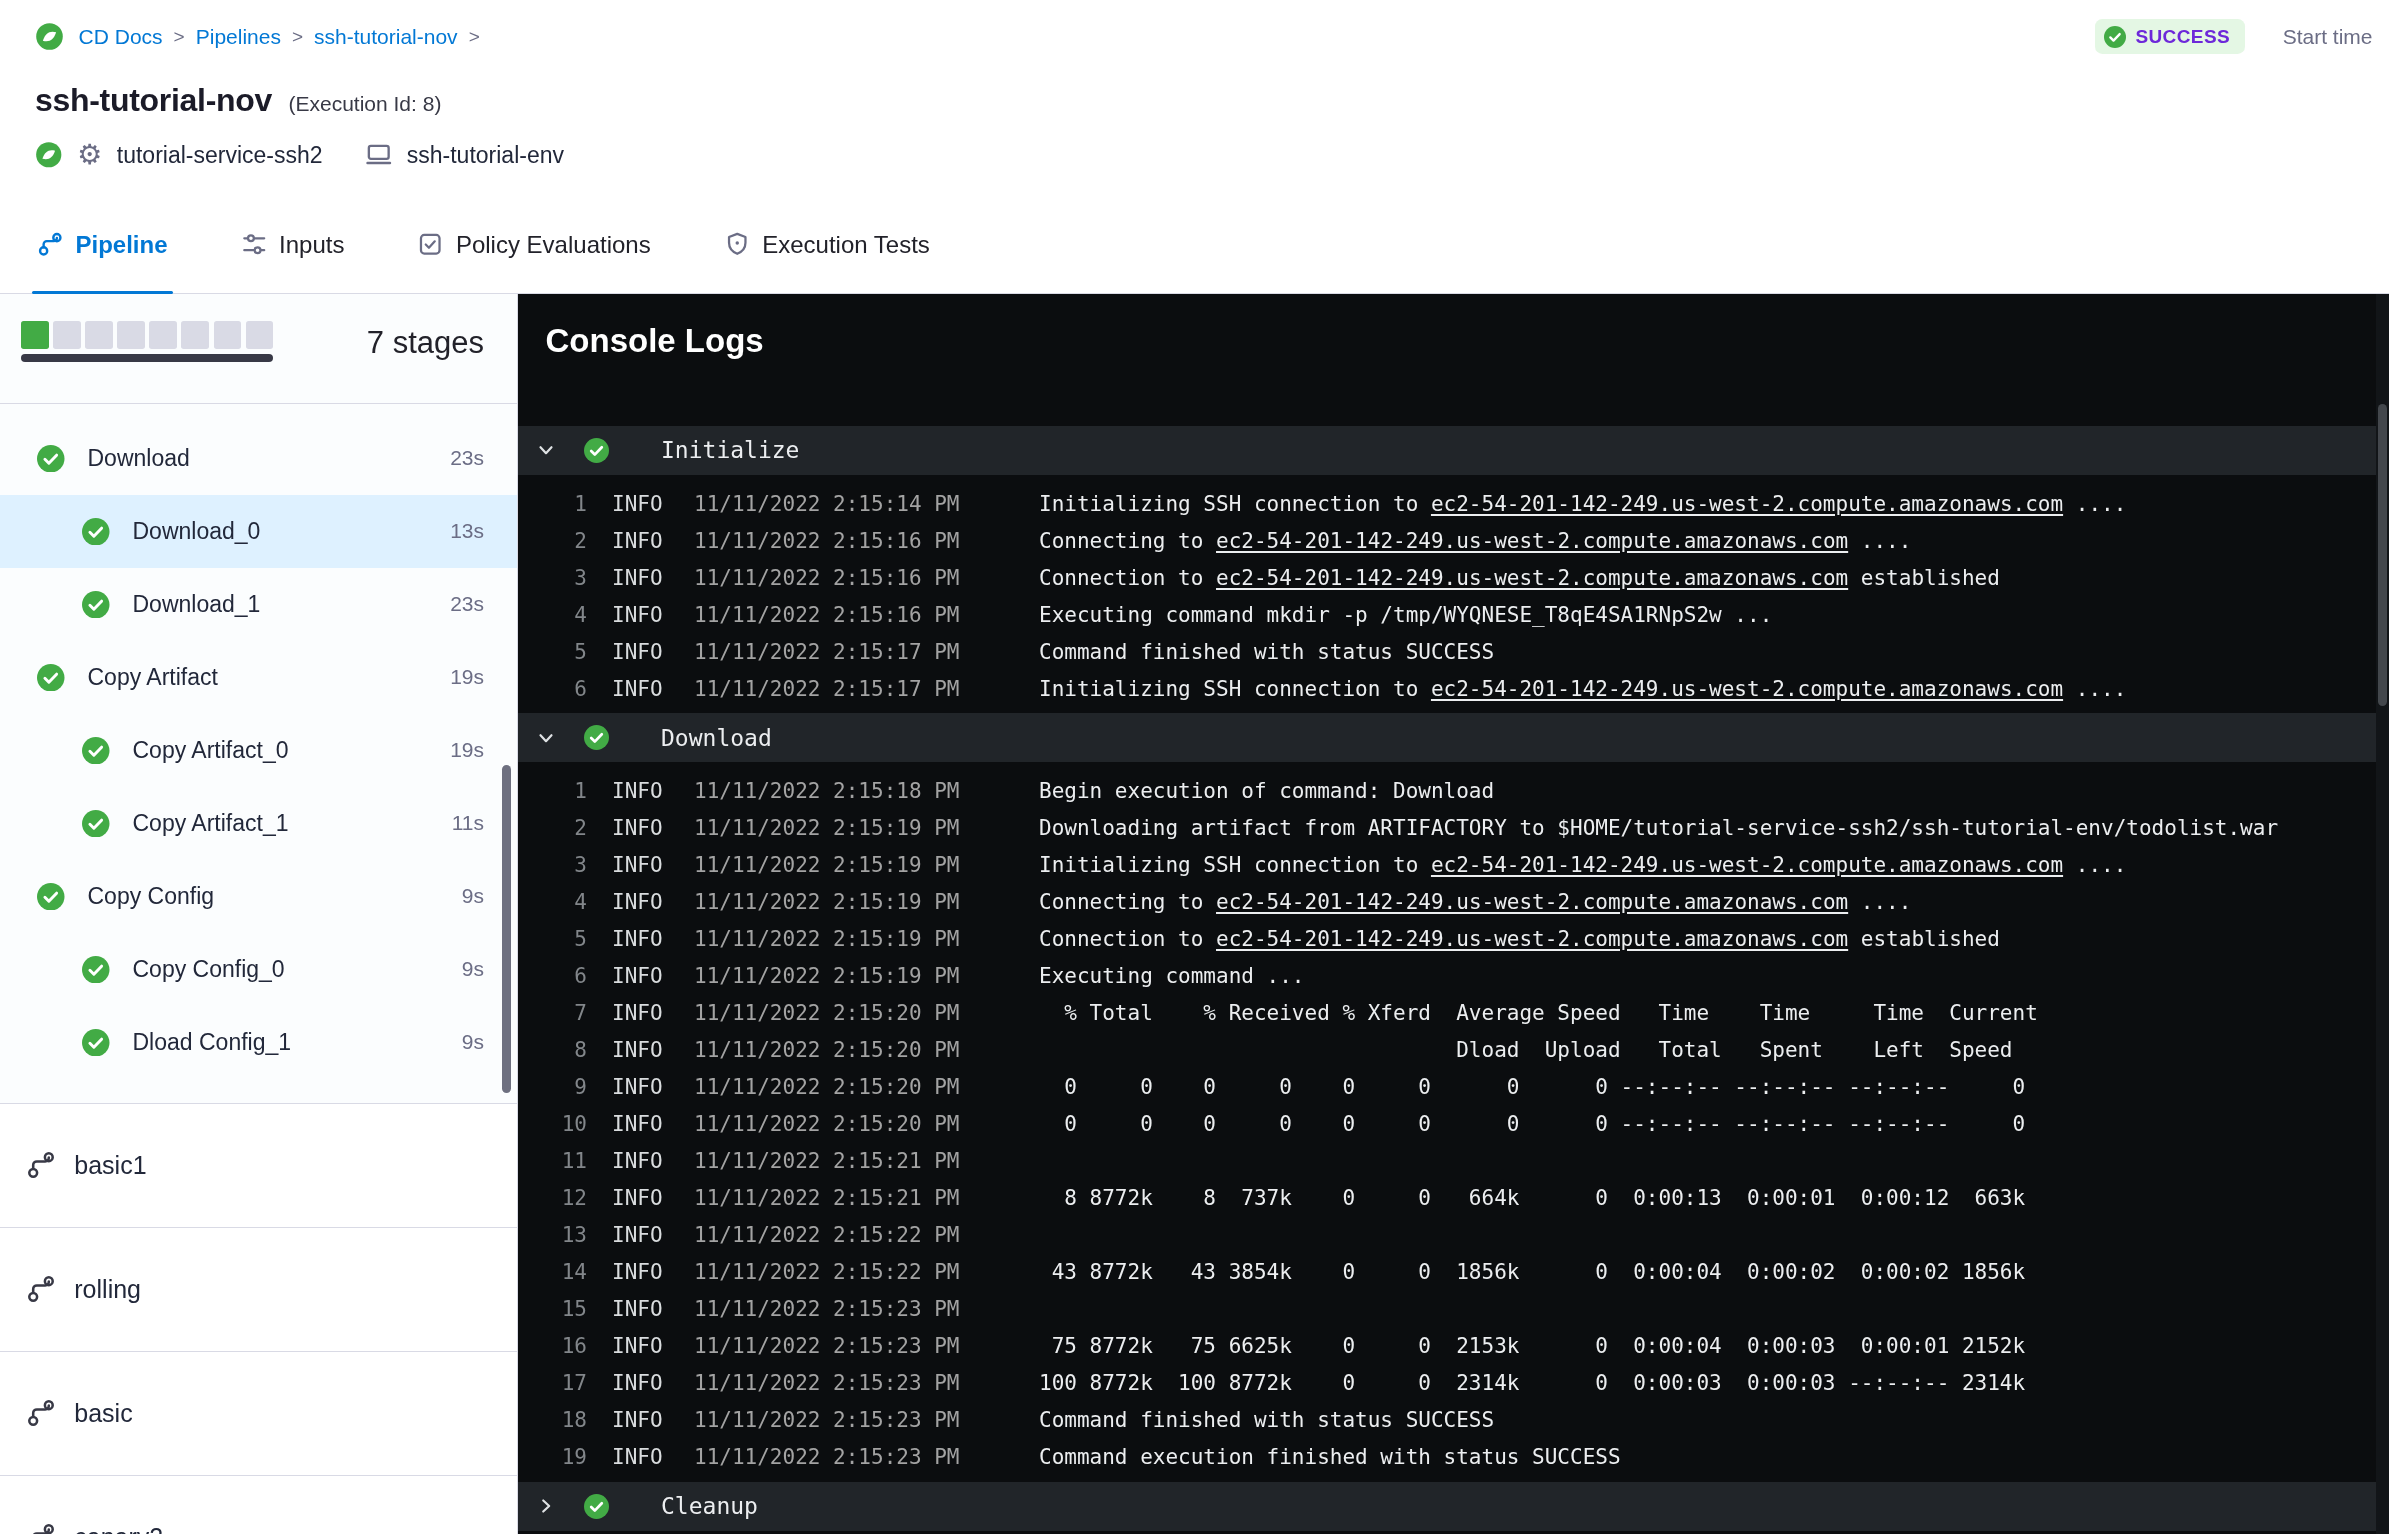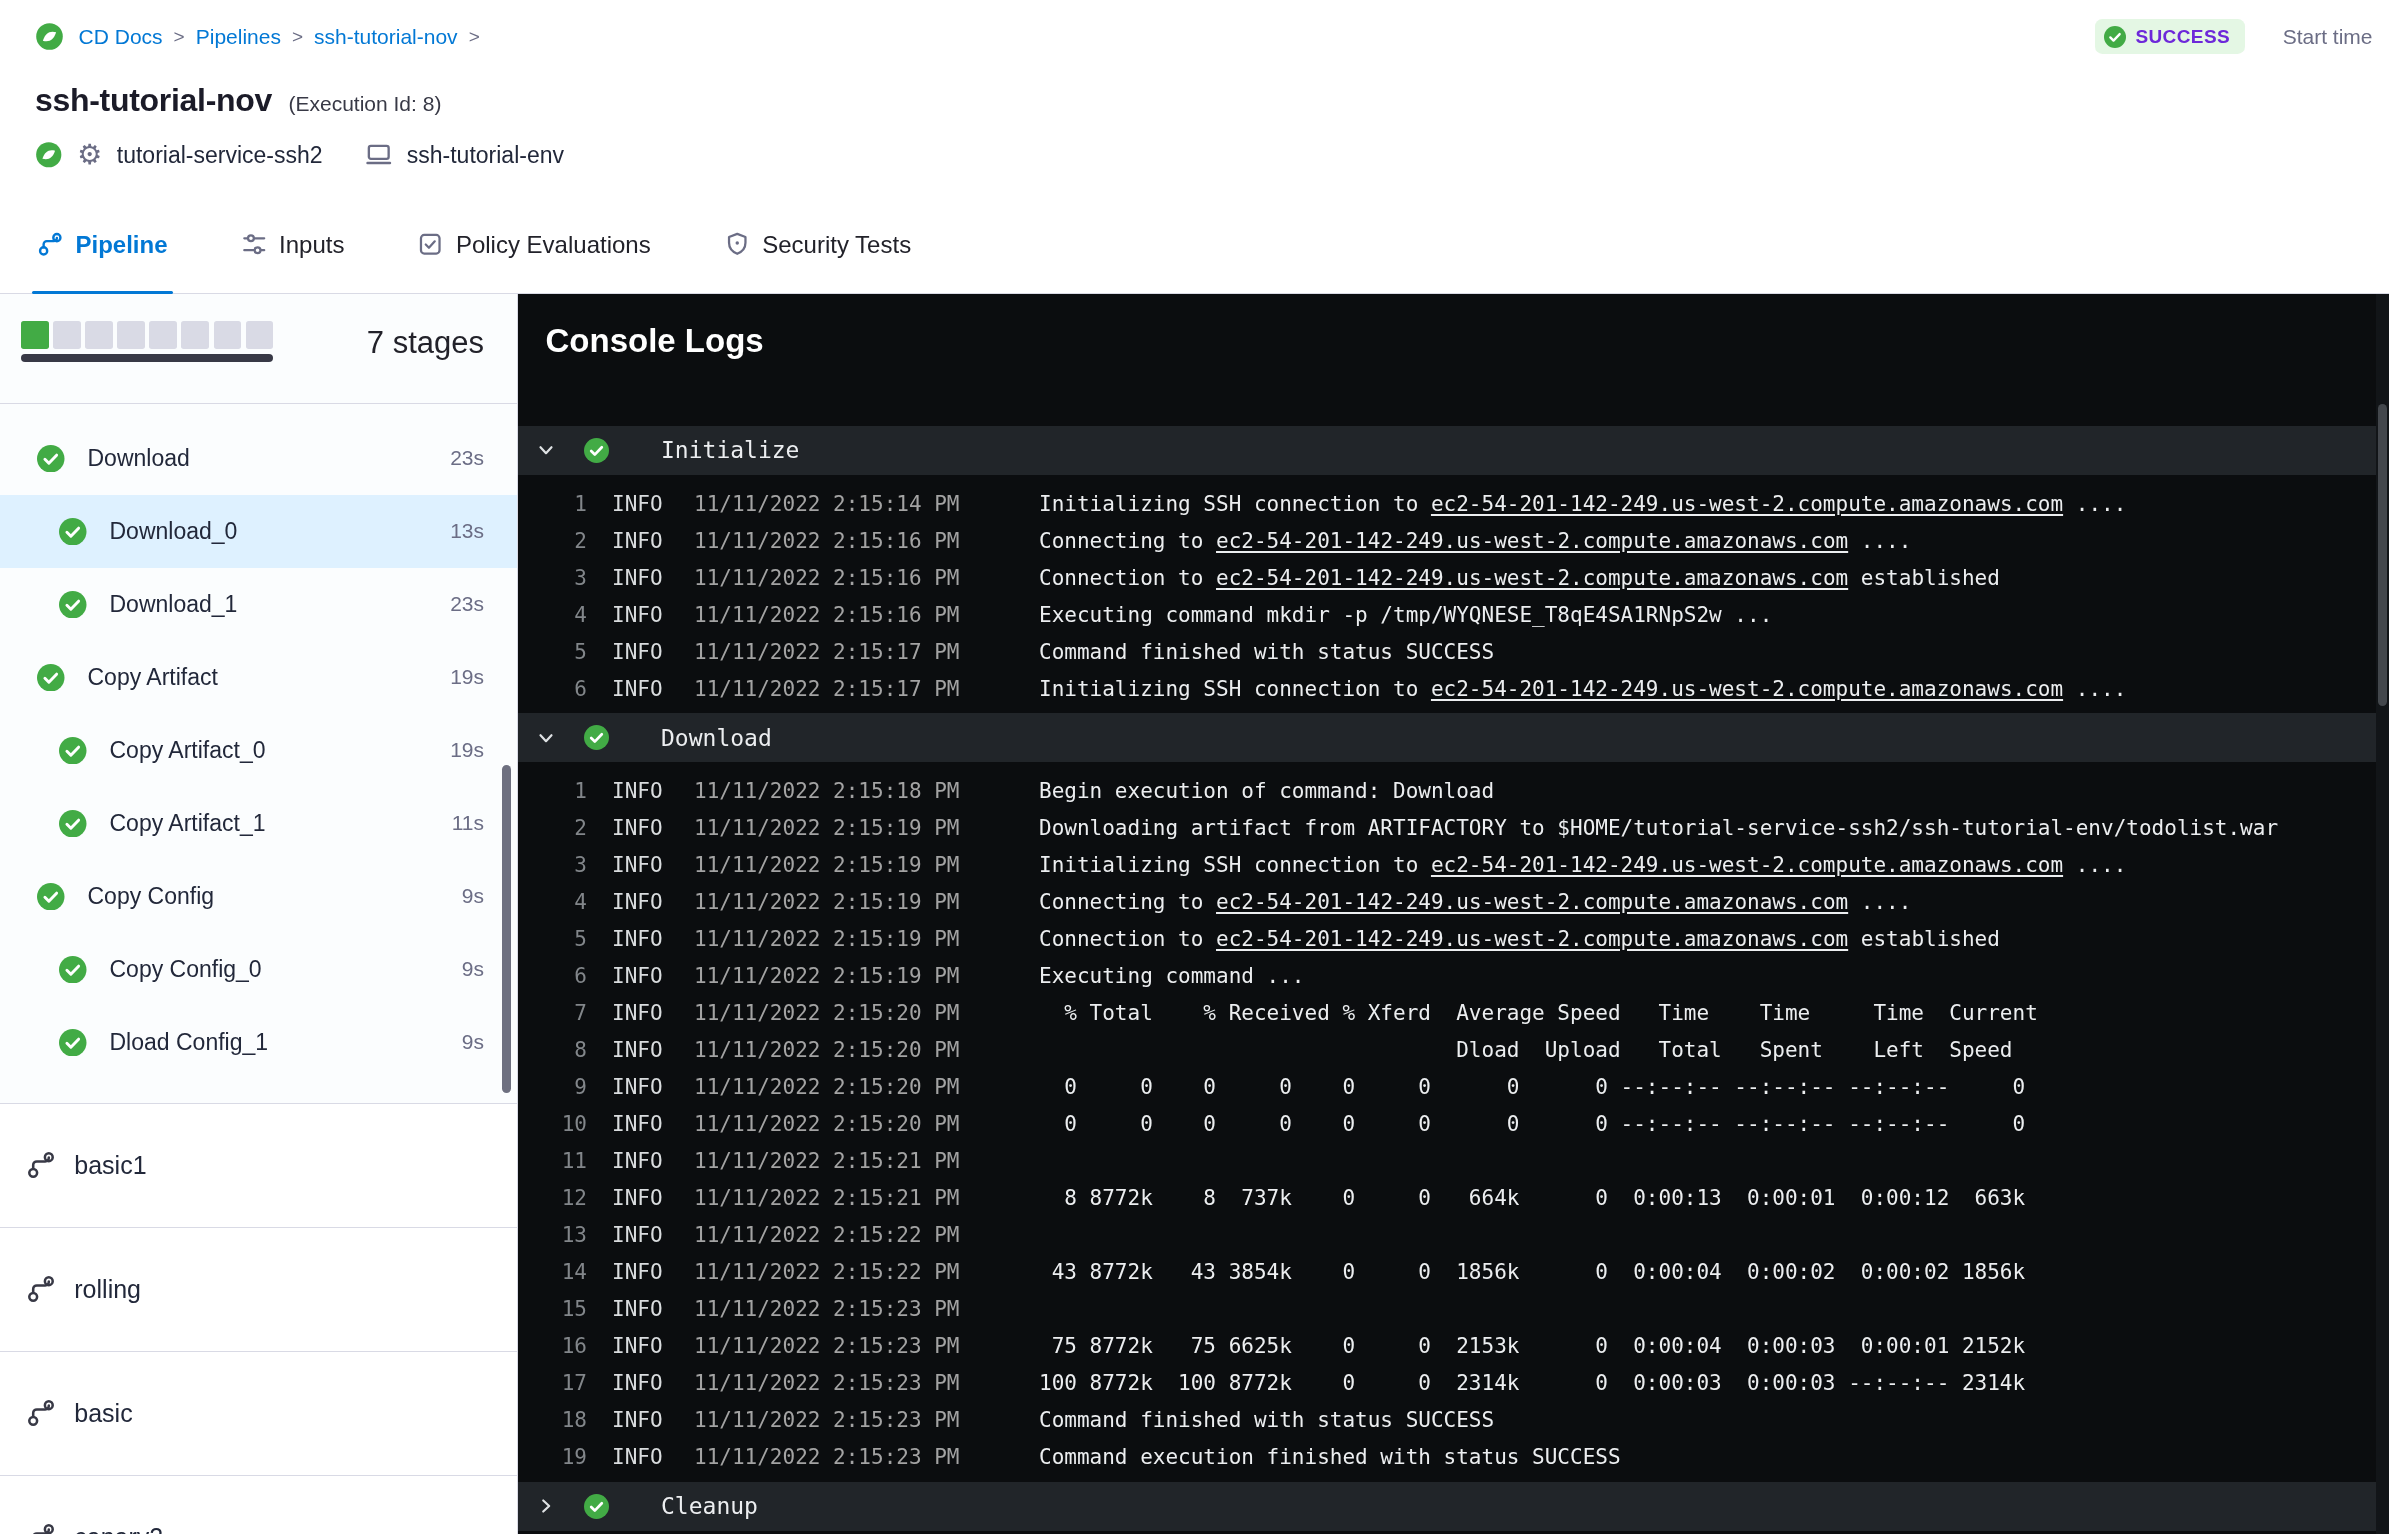--- a/index.html
+++ b/index.html
@@ -48,21 +48,21 @@
   .progress-block { height:110px; padding:27.5px 33px 0 21px; display:flex; justify-content:space-between;
                     border-bottom:0.9px solid #d9dae5; background:#fbfdfe; }
   .squares { display:flex; gap:4.6px; }
   .square { width:27.5px; height:27.5px; background:#d9dae5; border-radius:2.7px; }
   .square.done { background:#42ab45; }
   .hbar { margin-top:5.5px; height:8.2px; width:252px; background:#383946; border-radius:4.6px; }
   .stage-count { font-size:31px; color:#22222a; padding-top:3.7px; }
 
   .stage-list { height:699px; padding-top:18.3px; background:#fbfdfe; }
   .stage-row { height:73px; display:flex; align-items:center; padding:0 33px 0 37px; cursor:pointer; }
-  .stage-row.indented { padding-left:59px; }
+  .stage-row.indented { padding-left:82px; }
   .stage-row.selected { background:#def1ff; }
   .check-icon svg { width:27.5px; height:27.5px; display:block; }
   .stage-label { margin-left:23px; font-size:23px; color:#22283a; }
   .stage-duration { margin-left:auto; font-size:21px; color:#6b6d85; }
 
   .pipeline-row { height:124px; display:flex; align-items:center; gap:18.3px; padding-left:26px;
                   border-top:0.9px solid #d9dae5; font-size:25px; color:#22283a; cursor:pointer; background:#fff; }
   .pipeline-row svg { width:30px; height:30px; display:block; }
 
   .side-scroll-thumb { position:absolute; right:6.4px; top:471px; width:8.2px; height:328px;
@@ -172,21 +172,21 @@
             <rect x="3" y="3" width="14" height="14" rx="2.5"></rect>
             <path d="M6.6 10.2l2.4 2.4 4.4-4.8" stroke-linecap="round" stroke-linejoin="round"></path>
           </svg>
         <span>Policy Evaluations</span>
       </div>
       <div class="tab">
         <svg viewBox="0 0 20 20" fill="none" stroke="#6b6d85" stroke-width="1.7">
             <path d="M10 2.2l6.2 2.3v4.4c0 4.1-2.7 6.9-6.2 8.3-3.5-1.4-6.2-4.2-6.2-8.3V4.5L10 2.2z" stroke-linejoin="round"></path>
             <circle cx="10" cy="9" r="1.3" fill="#6b6d85" stroke="none"></circle>
           </svg>
-        <span>Security Tests</span>
+        <span>Execution Tests</span>
       </div>
     </div>
   </header>
 
   <div class="main">
 
     <aside class="sidebar">
       <div class="progress-block">
         <div>
           <div class="squares">

